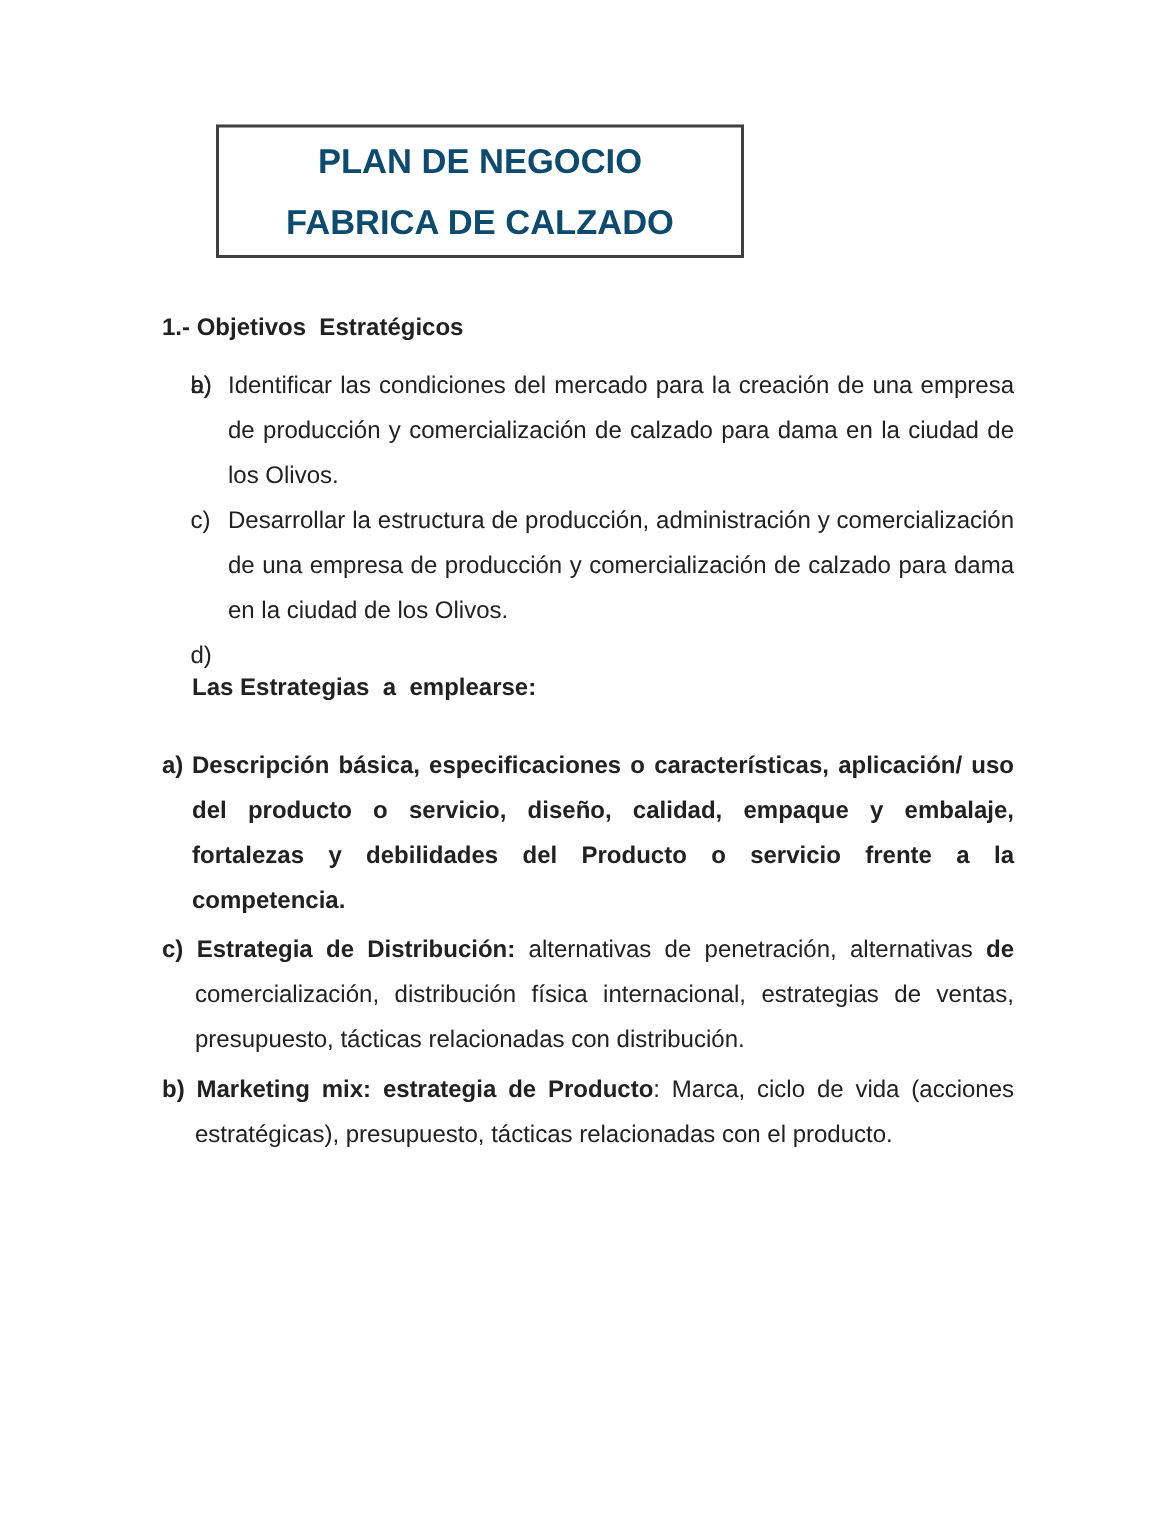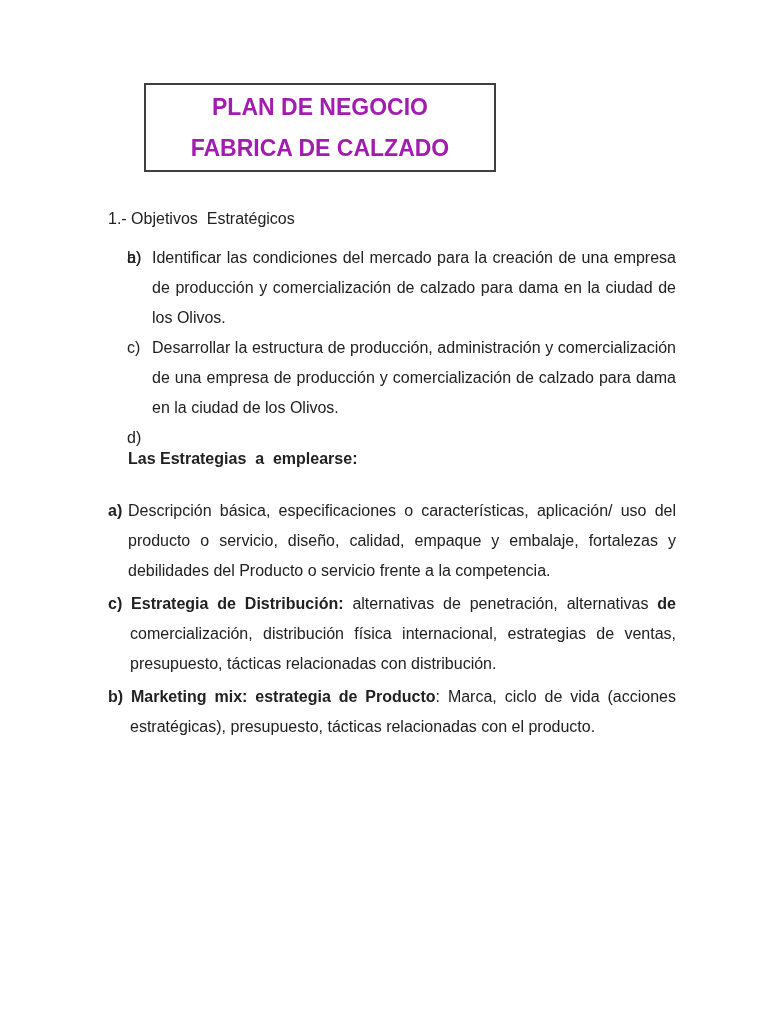--- a/index.html
+++ b/index.html
@@ -27,35 +27,35 @@
     display: flex;
     flex-direction: column;
     align-items: center;
     justify-content: center;
     gap: 14px;
   }
   .title-line {
     font-size: 23px;
     font-weight: bold;
     line-height: 27px;
-    color: #a21caf;
+    color: #0c4a6e;
     white-space: pre-wrap;
     text-align: center;
   }
   .content {
     position: absolute;
     left: 108px;
     top: 204px;
     width: 568px;
     font-size: 16px;
     line-height: 30px;
   }
   .sec-heading {
     font-size: 16px;
-    font-weight: normal;
+    font-weight: bold;
     line-height: 30px;
     margin: 0 0 9px 0;
     white-space: pre-wrap;
   }
   .obj-list {
     margin: 0 0 21px 0;
   }
   .obj-item {
     position: relative;
     padding-left: 44px;
@@ -85,20 +85,21 @@
   }
   .strat-head .strat-label {
     position: absolute;
     left: 0;
     top: 0;
   }
   .strat-body {
     margin: 0 0 3px 20px;
     text-align: justify;
     white-space: pre-wrap;
+    font-weight: bold;
   }
   .hang {
     margin: 0 0 3px 0;
     padding-left: 22px;
     text-indent: -22px;
     text-align: justify;
     white-space: pre-wrap;
   }
   .hang:last-child {
     margin-bottom: 0;

